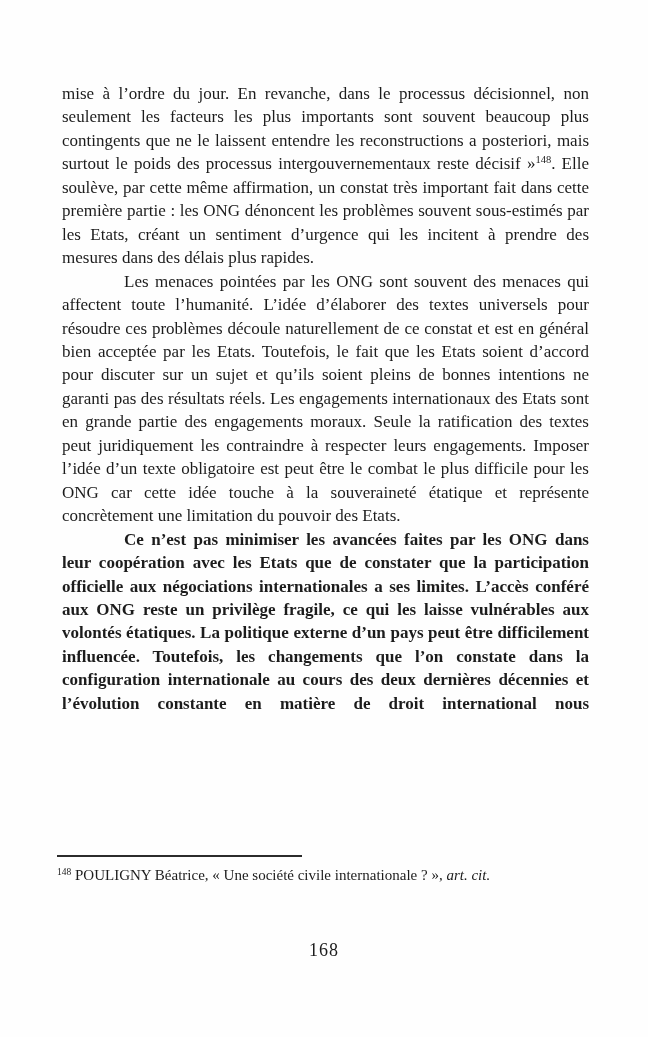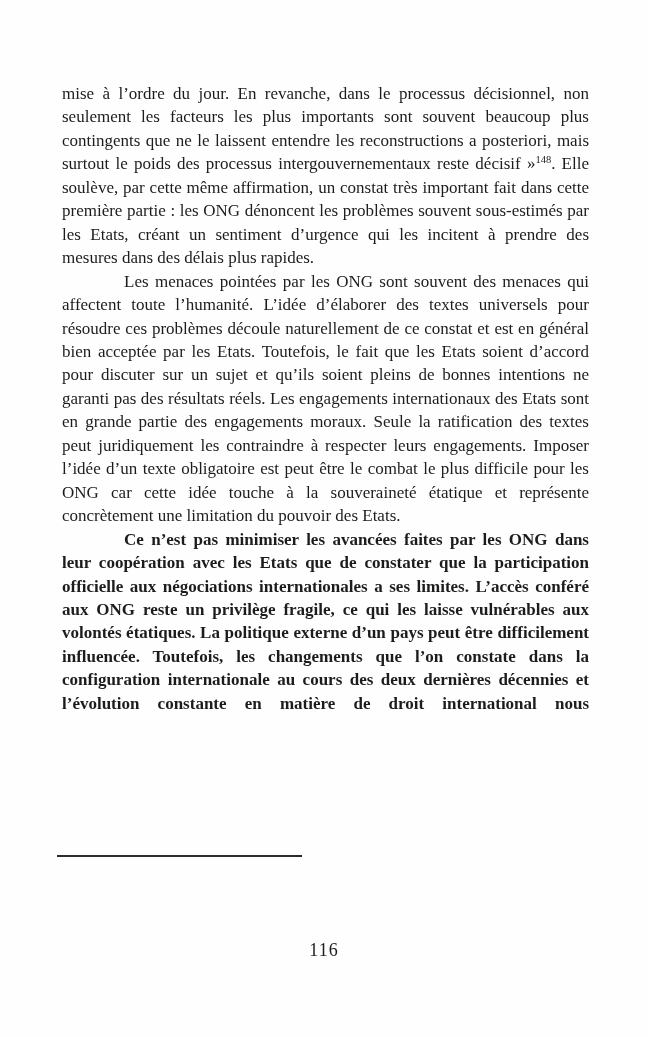--- a/index.html
+++ b/index.html
@@ -90,17 +90,18 @@
 <div class="page">
 
   <main class="body-text">
     <p class="para no-indent"><span>mise à l’ordre du jour. En revanche, dans le processus décisionnel, non seulement les facteurs les plus importants sont souvent beaucoup plus contingents que ne le laissent entendre les reconstructions a posteriori, mais surtout le poids des processus intergouvernementaux reste décisif »</span><sup class="fnref">148</sup><span>. Elle soulève, par cette même affirmation, un constat très important fait dans cette première partie : les ONG dénoncent les problèmes souvent sous-estimés par les Etats, créant un sentiment d’urgence qui les incitent à prendre des mesures dans des délais plus rapides.</span></p>
     <p class="para">Les menaces pointées par les ONG sont souvent des menaces qui affectent toute l’humanité. L’idée d’élaborer des textes universels pour résoudre ces problèmes découle naturellement de ce constat et est en général bien acceptée par les Etats. Toutefois, le fait que les Etats soient d’accord pour discuter sur un sujet et qu’ils soient pleins de bonnes intentions ne garanti pas des résultats réels. Les engagements internationaux des Etats sont en grande partie des engagements moraux. Seule la ratification des textes peut juridiquement les contraindre à respecter leurs engagements. Imposer l’idée d’un texte obligatoire est peut être le combat le plus difficile pour les ONG car cette idée touche à la souveraineté étatique et représente concrètement une limitation du pouvoir des Etats.</p>
     <p class="para cont-next-page">Ce n’est pas minimiser les avancées faites par les ONG dans leur coopération avec les Etats que de constater que la participation officielle aux négociations internationales a ses limites. L’accès conféré aux ONG reste un privilège fragile, ce qui les laisse vulnérables aux volontés étatiques. La politique externe d’un pays peut être difficilement influencée. Toutefois, les changements que l’on constate dans la configuration internationale au cours des deux dernières décennies et l’évolution constante en matière de droit international nous</p>
   </main>
 
   <div class="footnote-area">
     <div class="footnote-rule"></div>
+    <p class="footnote"><sup class="fnmark">148</sup><span> POULIGNY Béatrice, « Une société civile internationale ? », </span><em>art. cit.</em></p>
   </div>
 
-  <div class="page-number">116</div>
+  <div class="page-number">168</div>
 
 </div>
 
 </body></html>

